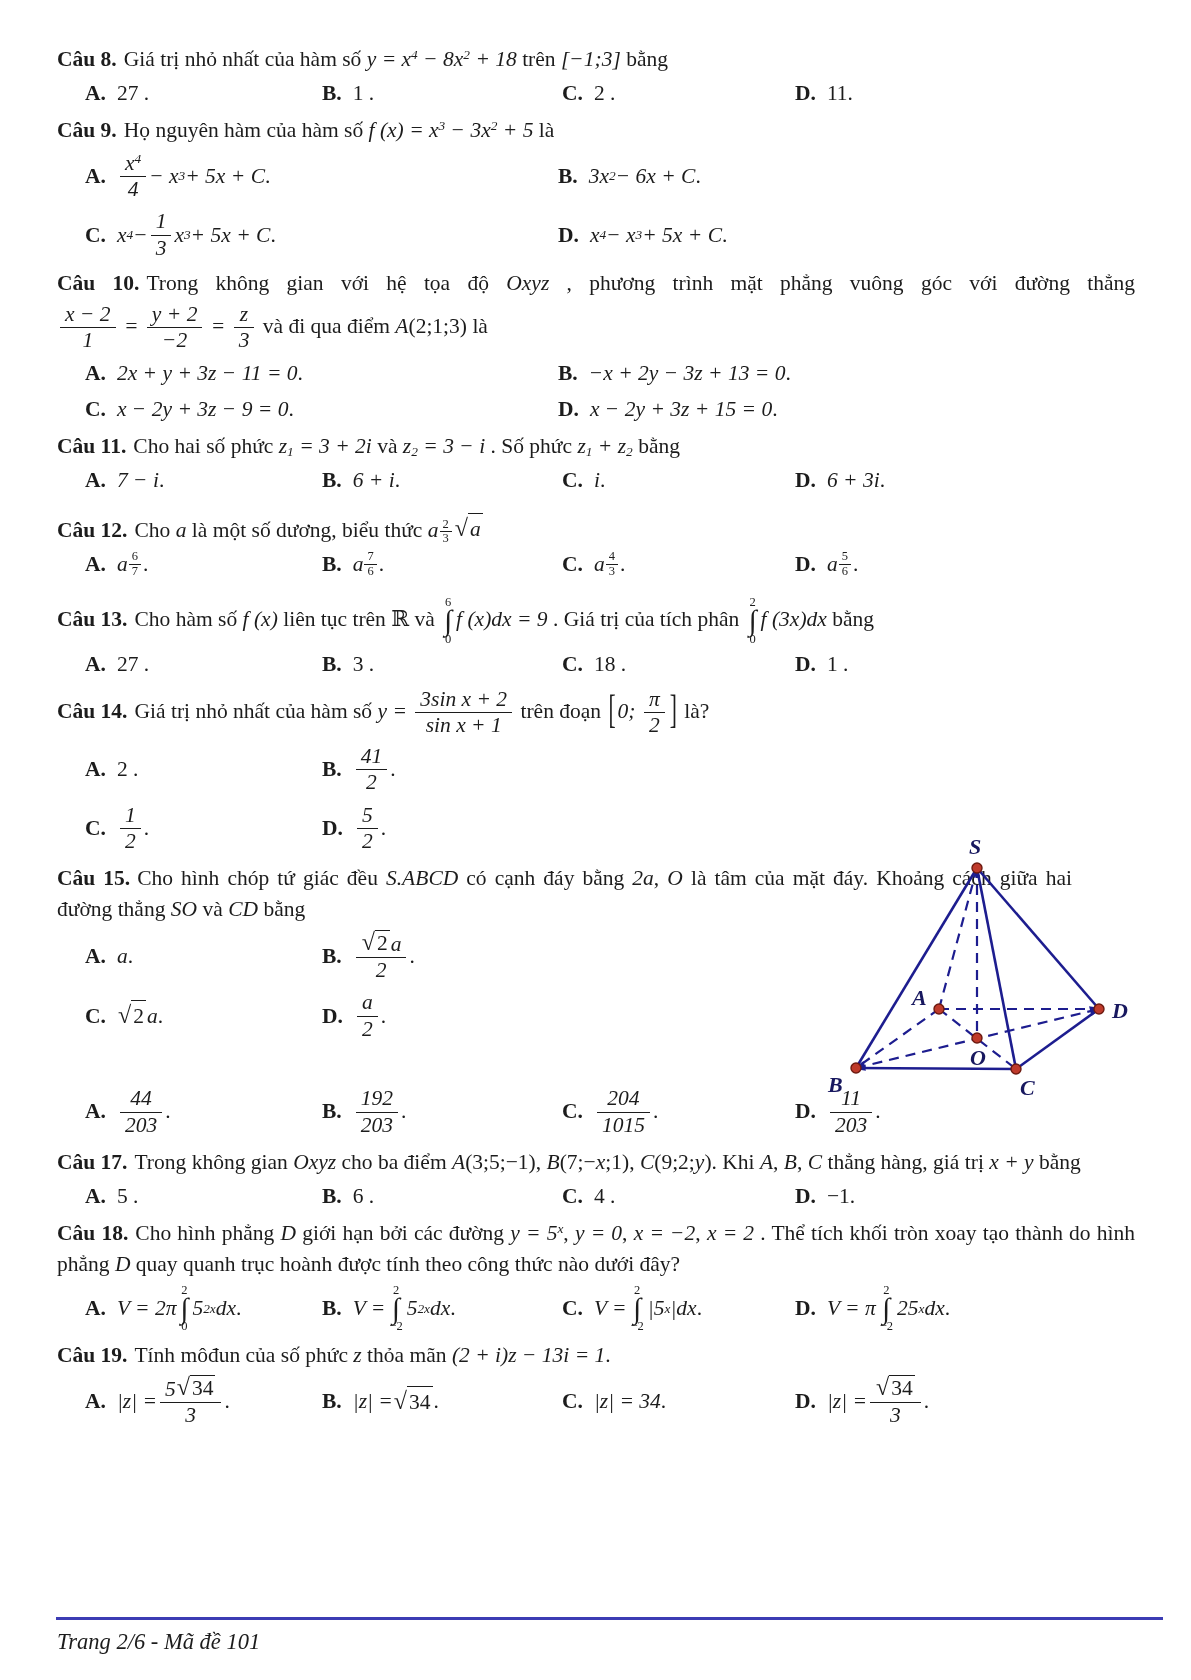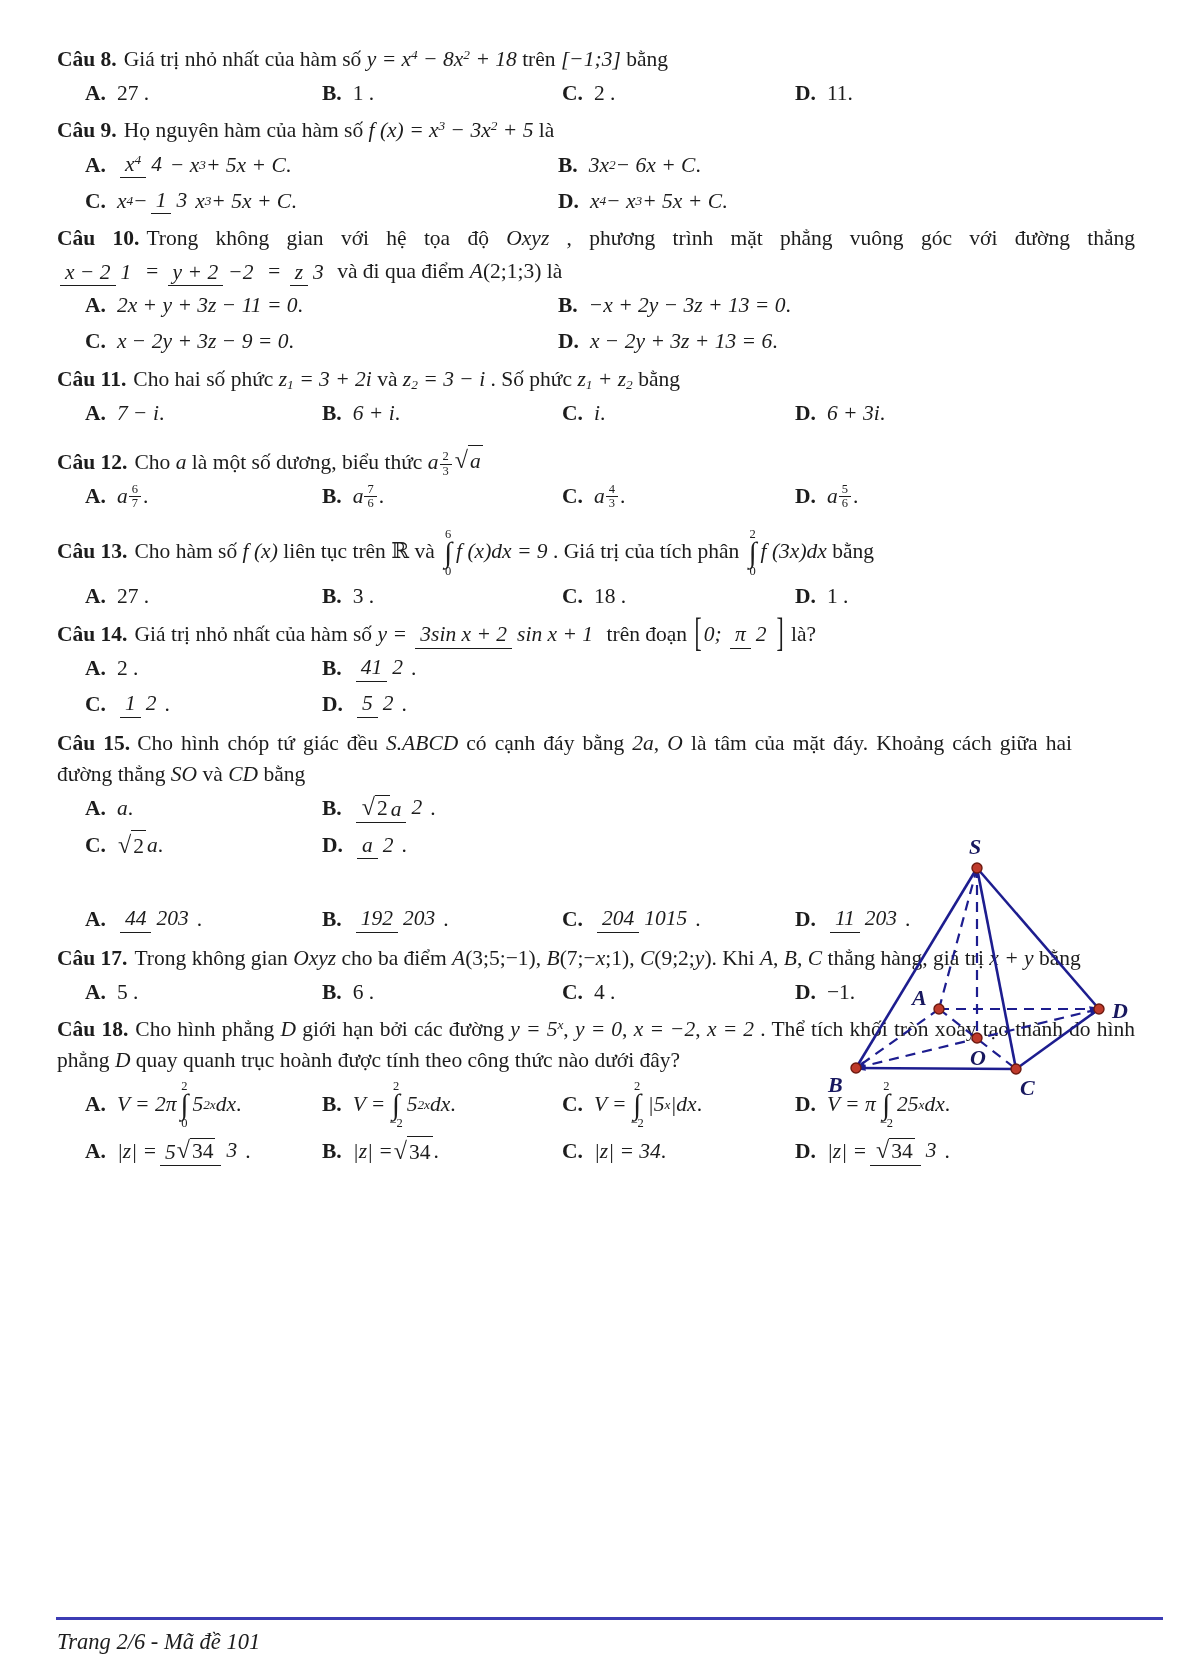--- a/index.html
+++ b/index.html
@@ -17,21 +17,21 @@
   .cols4{grid-template-columns:237px 240px 233px 1fr;}
   .cols2{grid-template-columns:473px 1fr;}
   .cols2n{grid-template-columns:237px 1fr;}
   .opt{display:flex;align-items:center;}
   .olet{font-weight:bold;margin-right:11px;}
   .ocontent{display:inline-flex;align-items:center;flex-wrap:wrap;}
   .rm{font-style:normal;}
   .it{font-style:italic;}
   sup.sp{font-size:0.62em;font-style:italic;line-height:0;vertical-align:0.55em;}
   sub.sb{font-size:0.62em;font-style:italic;line-height:0;vertical-align:-0.25em;}
-  .frac{display:inline-flex;flex-direction:row;text-align:center;vertical-align:middle;
+  .frac{display:inline-flex;flex-direction:column;text-align:center;vertical-align:middle;
         margin:1px 3px;line-height:1.18;}
   .frac > .fn{border-bottom:1.6px solid #1c1c1c;padding:0 5px;}
   .frac > .fd{padding:0 5px;}
   .spf{display:inline-flex;flex-direction:column;text-align:center;font-size:12.5px;
        line-height:1.08;vertical-align:9px;margin:0 2px 0 1px;font-style:normal;}
   .spf > .fn{border-bottom:1px solid #1c1c1c;padding:0 3px;}
   .spf > .fd2{padding:0 3px;}
   .sq{display:inline-flex;align-items:stretch;margin:0 1px;}
   .sqg{font-style:normal;font-size:1.12em;line-height:1;align-self:center;transform:translateY(-1px);}
   .sqb{border-top:1.6px solid #1c1c1c;padding:0 2px;}
@@ -162,21 +162,21 @@
           <div class="opt">
             <span class="olet">C.</span>
             <span class="ocontent">
               <span class="it">x − 2y + 3z − 9 = 0</span>
               <span class="rm"> .</span>
             </span>
           </div>
           <div class="opt">
             <span class="olet">D.</span>
             <span class="ocontent">
-              <span class="it">x − 2y + 3z + 13 = 6</span>
+              <span class="it">x − 2y + 3z + 15 = 0</span>
               <span class="rm"> .</span>
             </span>
           </div>
         </div>
       </div>
       <div class="q" style="margin-bottom: 16px;">
         <div class="stem"><span class="qlabel">Câu 11.</span><span class="rm">Cho hai số phức </span><span class="it">z</span><sub class="sb">1</sub><span class="it"> = 3 + 2i</span><span class="rm"> và </span><span class="it">z</span><sub class="sb">2</sub><span class="it"> = 3 − i</span><span class="rm"> . Số phức </span><span class="it">z</span><sub class="sb">1</sub><span class="it"> + z</span><sub class="sb">2</sub><span class="rm"> bằng</span></div>
         <div class="opts cols4">
           <div class="opt">
             <span class="olet">A.</span>
@@ -525,20 +525,21 @@
               </span>
               <span class="it">25</span>
               <sup class="sp">x</sup>
               <span class="it"> dx</span>
               <span class="rm">.</span>
             </span>
           </div>
         </div>
       </div>
       <div class="q" style="margin-bottom: 0px;">
+        <div class="stem"><span class="qlabel">Câu 19.</span><span class="rm">Tính môđun của số phức </span><span class="it">z</span><span class="rm"> thỏa mãn </span><span class="it">(2 + i)z − 13i = 1</span><span class="rm">.</span></div>
         <div class="opts cols4">
           <div class="opt">
             <span class="olet">A.</span>
             <span class="ocontent">
               <span class="it">|z| = </span>
               <span class="frac">
                 <span class="fn"><span class="it">5</span><span class="sq">
                     <span class="sqg">√</span>
                     <span class="sqb"><span class="rm">34</span></span>
                   </span></span>

